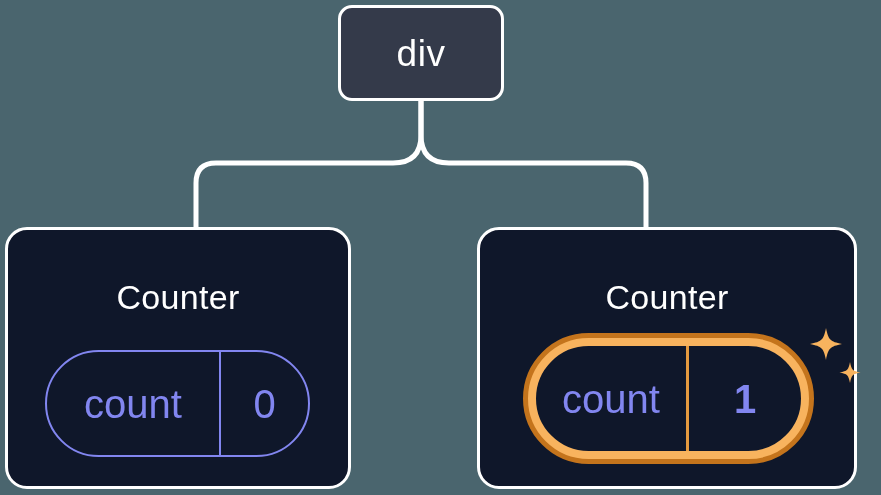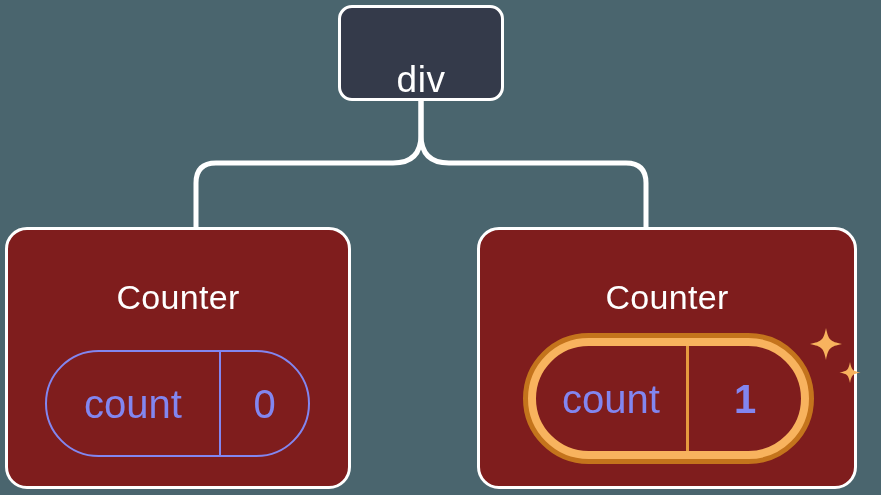--- a/index.html
+++ b/index.html
@@ -34,35 +34,35 @@
     position: absolute;
     left: 338px;
     top: 5px;
     width: 166px;
     height: 96px;
     box-sizing: border-box;
     background: #343a4a;
     border: 3px solid #ffffff;
     border-radius: 14px;
     display: flex;
-    align-items: flex-end;
+    align-items: center;
     justify-content: center;
   }
   .node-root .root-label {
     color: #ffffff;
     font-size: 37px;
     line-height: 1;
     letter-spacing: 0.5px;
   }
 
   
   .card {
     position: absolute;
     box-sizing: border-box;
-    background: #7f1d1d;
+    background: #0f172a;
     border: 3px solid #ffffff;
     border-radius: 22px;
     top: 227px;
     height: 262px;
     padding-left: 45px;
   }
   .card-left  { left: 5px;   width: 346px; }
   .card-right { left: 477px; width: 380px; }
 
   .card-title {

